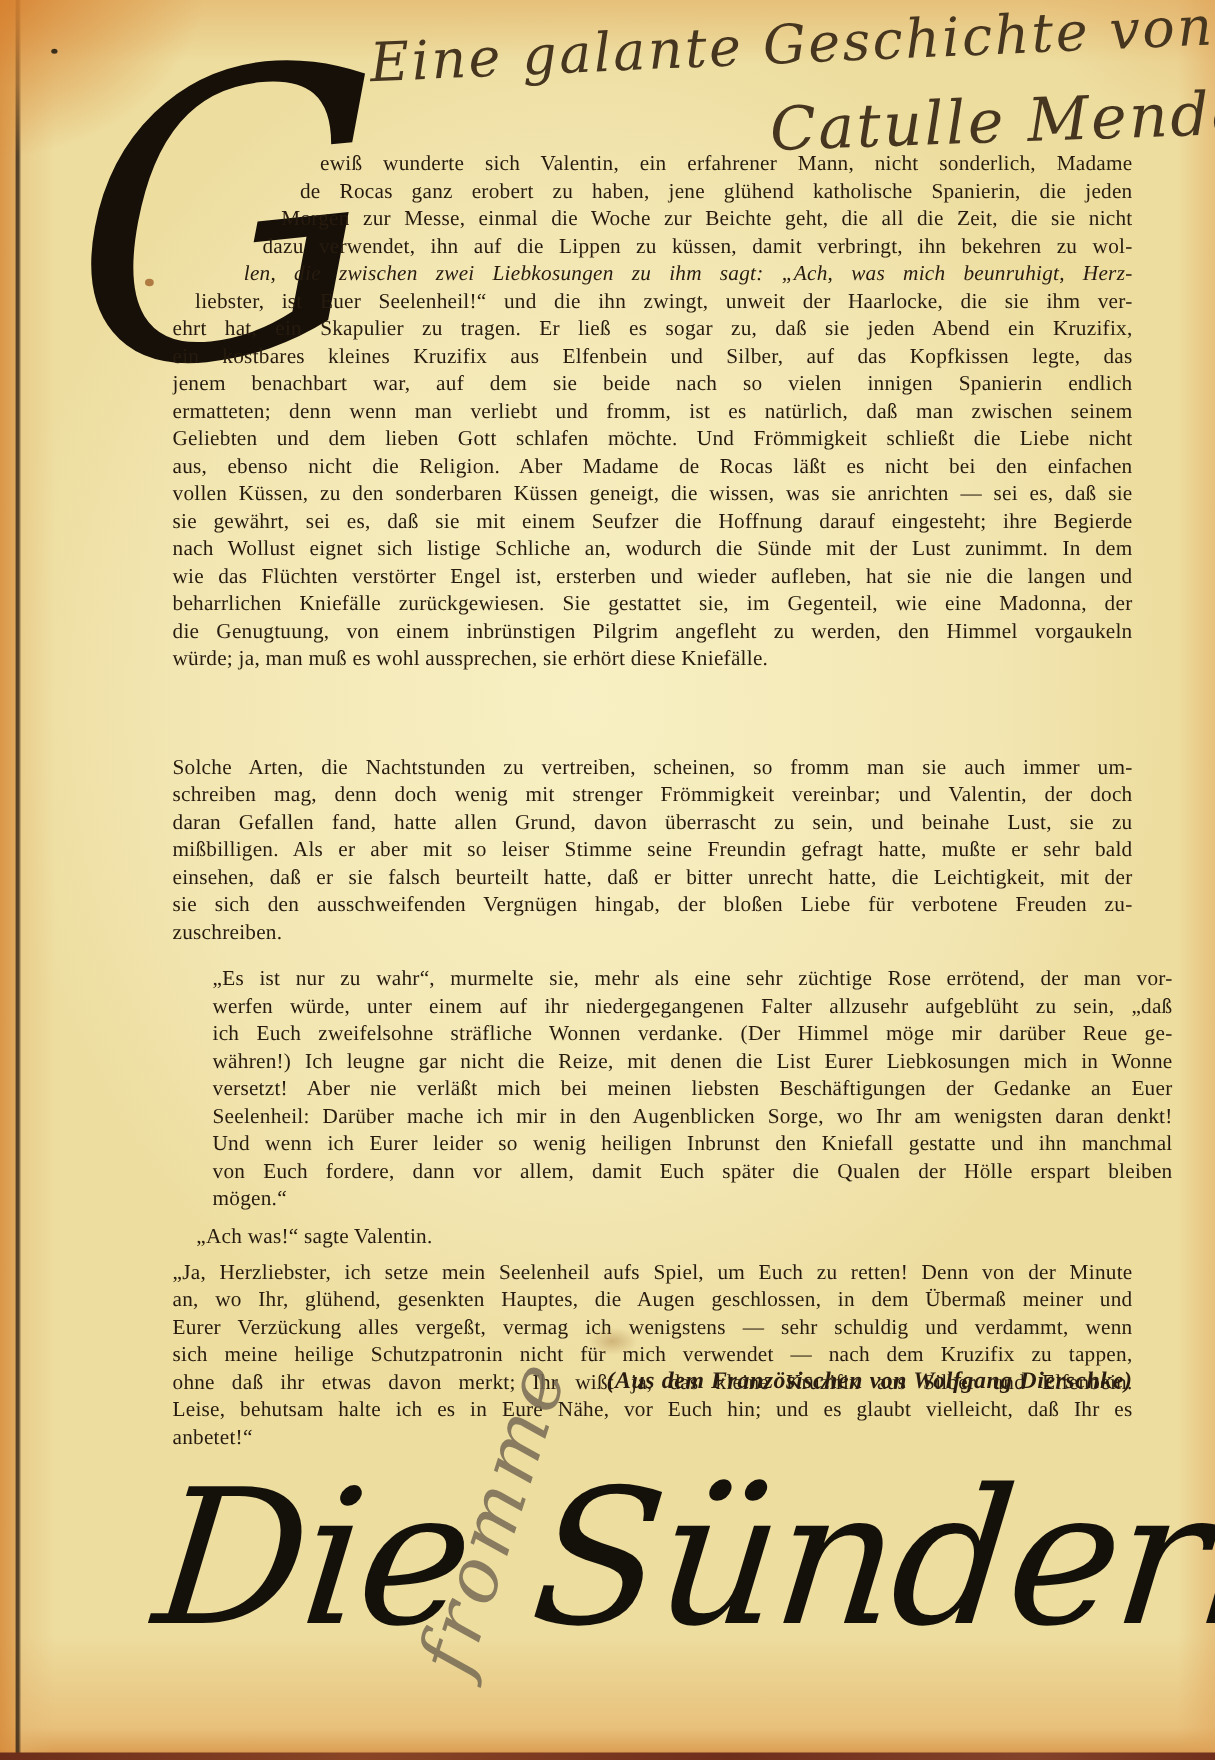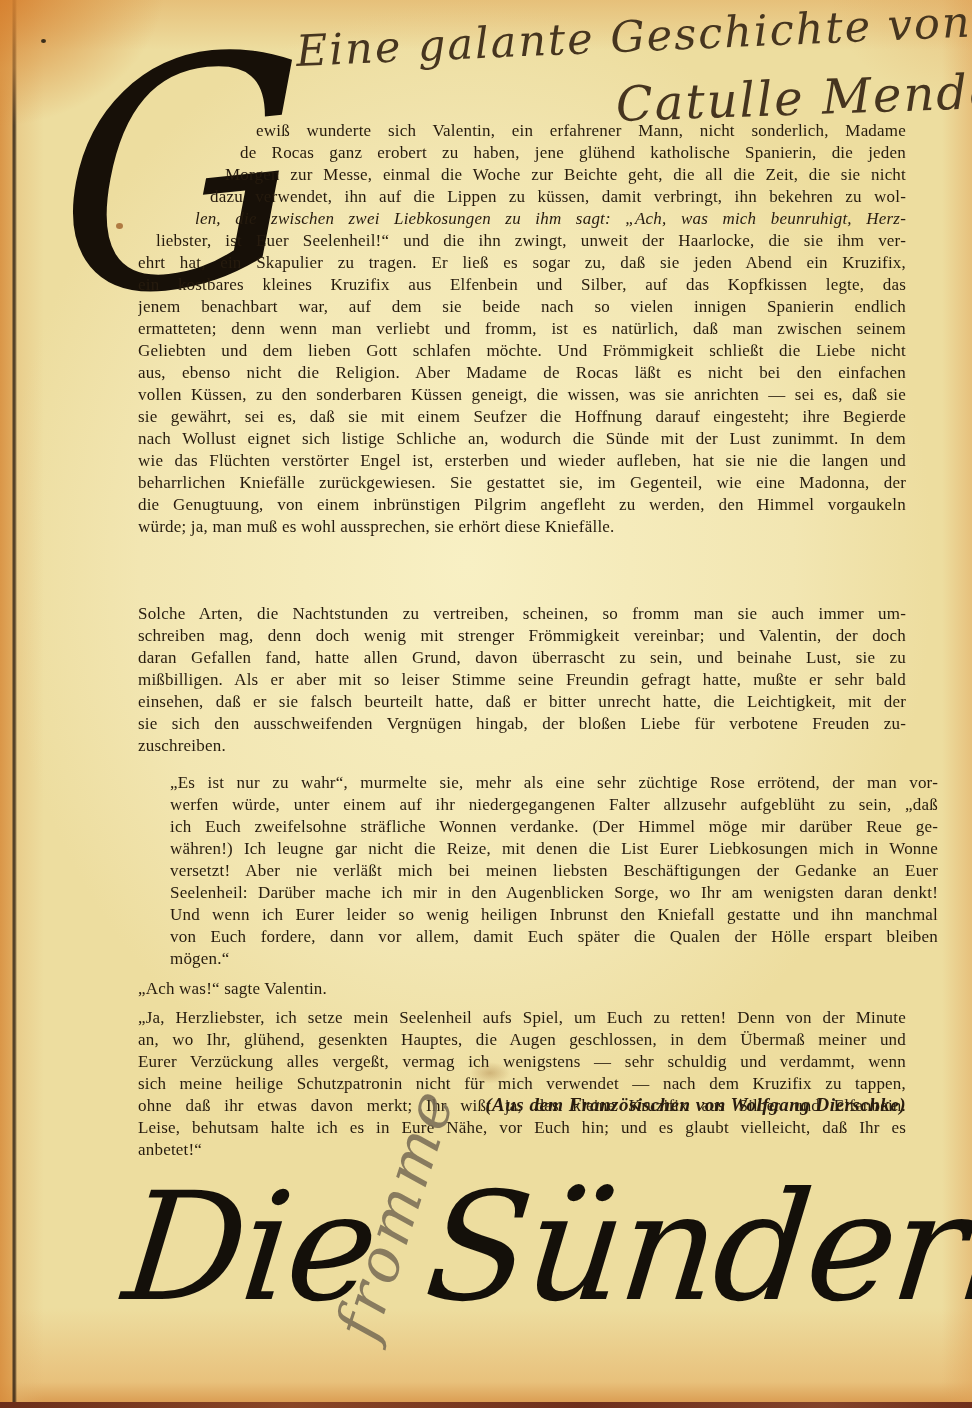--- a/index.html
+++ b/index.html
@@ -33,21 +33,21 @@
   
   .dropcap{position:absolute;left:58px;top:22px;font-size:310px;line-height:1;
     font-style:italic;font-family:"DejaVu Serif",serif;color:#171008;
     transform:rotate(-6deg) skewX(-6deg);transform-origin:center;}
 
   
   .para{position:absolute;left:138px;width:768px;font-size:17px;color:#261b0e;}
   .pline{height:22px;line-height:22px;overflow:hidden;text-align:justify;letter-spacing:.2px;}
   .pline:not(.last)::after{content:"";display:inline-block;width:100%;height:0;vertical-align:top;}
   .pline.last{text-align:left;}
-  #para1{top:120px;} #para2{top:603px;} #para3{top:772px;margin-left:32px;} #para4{top:978px;} #para5{top:1007px;}
+  #para1{top:120px;} #para2{top:603px;} #para3{top:772px;margin-left:32px;} #para4{top:978px;margin-left:19px;} #para5{top:1007px;}
   #para1 .pline:nth-child(1){padding-left:118px;font-family:Liberation Serif, serif;}
   #para1 .pline:nth-child(2){padding-left:102px;}
   #para1 .pline:nth-child(3){padding-left:87px;}
   #para1 .pline:nth-child(4){padding-left:72px;}
   #para1 .pline:nth-child(5){padding-left:57px;font-style:italic;}
   #para1 .pline:nth-child(6){padding-left:18px;}
 
   .attribution{position:absolute;left:138px;top:1094px;width:768px;text-align:right;
     font-size:19px;font-style:italic;font-weight:600;color:#2a1d0f;letter-spacing:.5px;}
 

